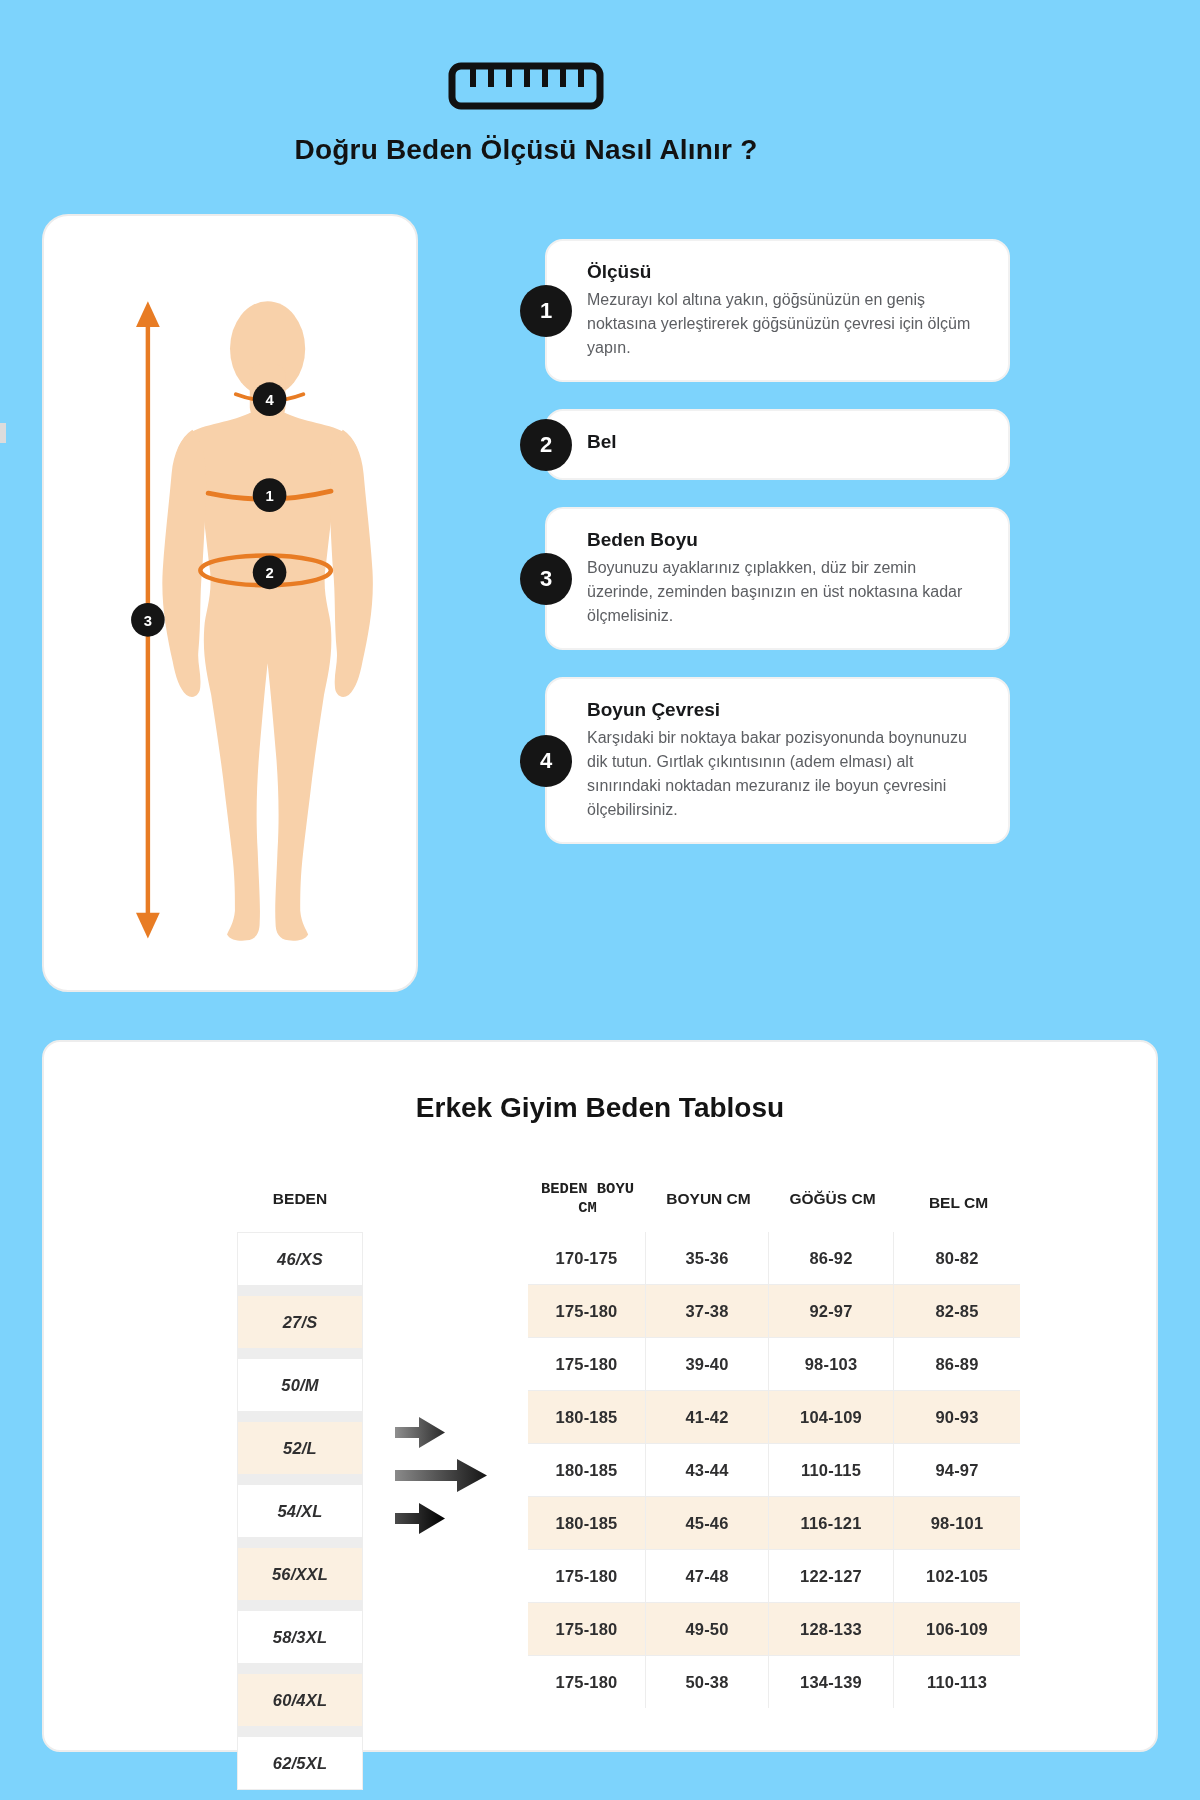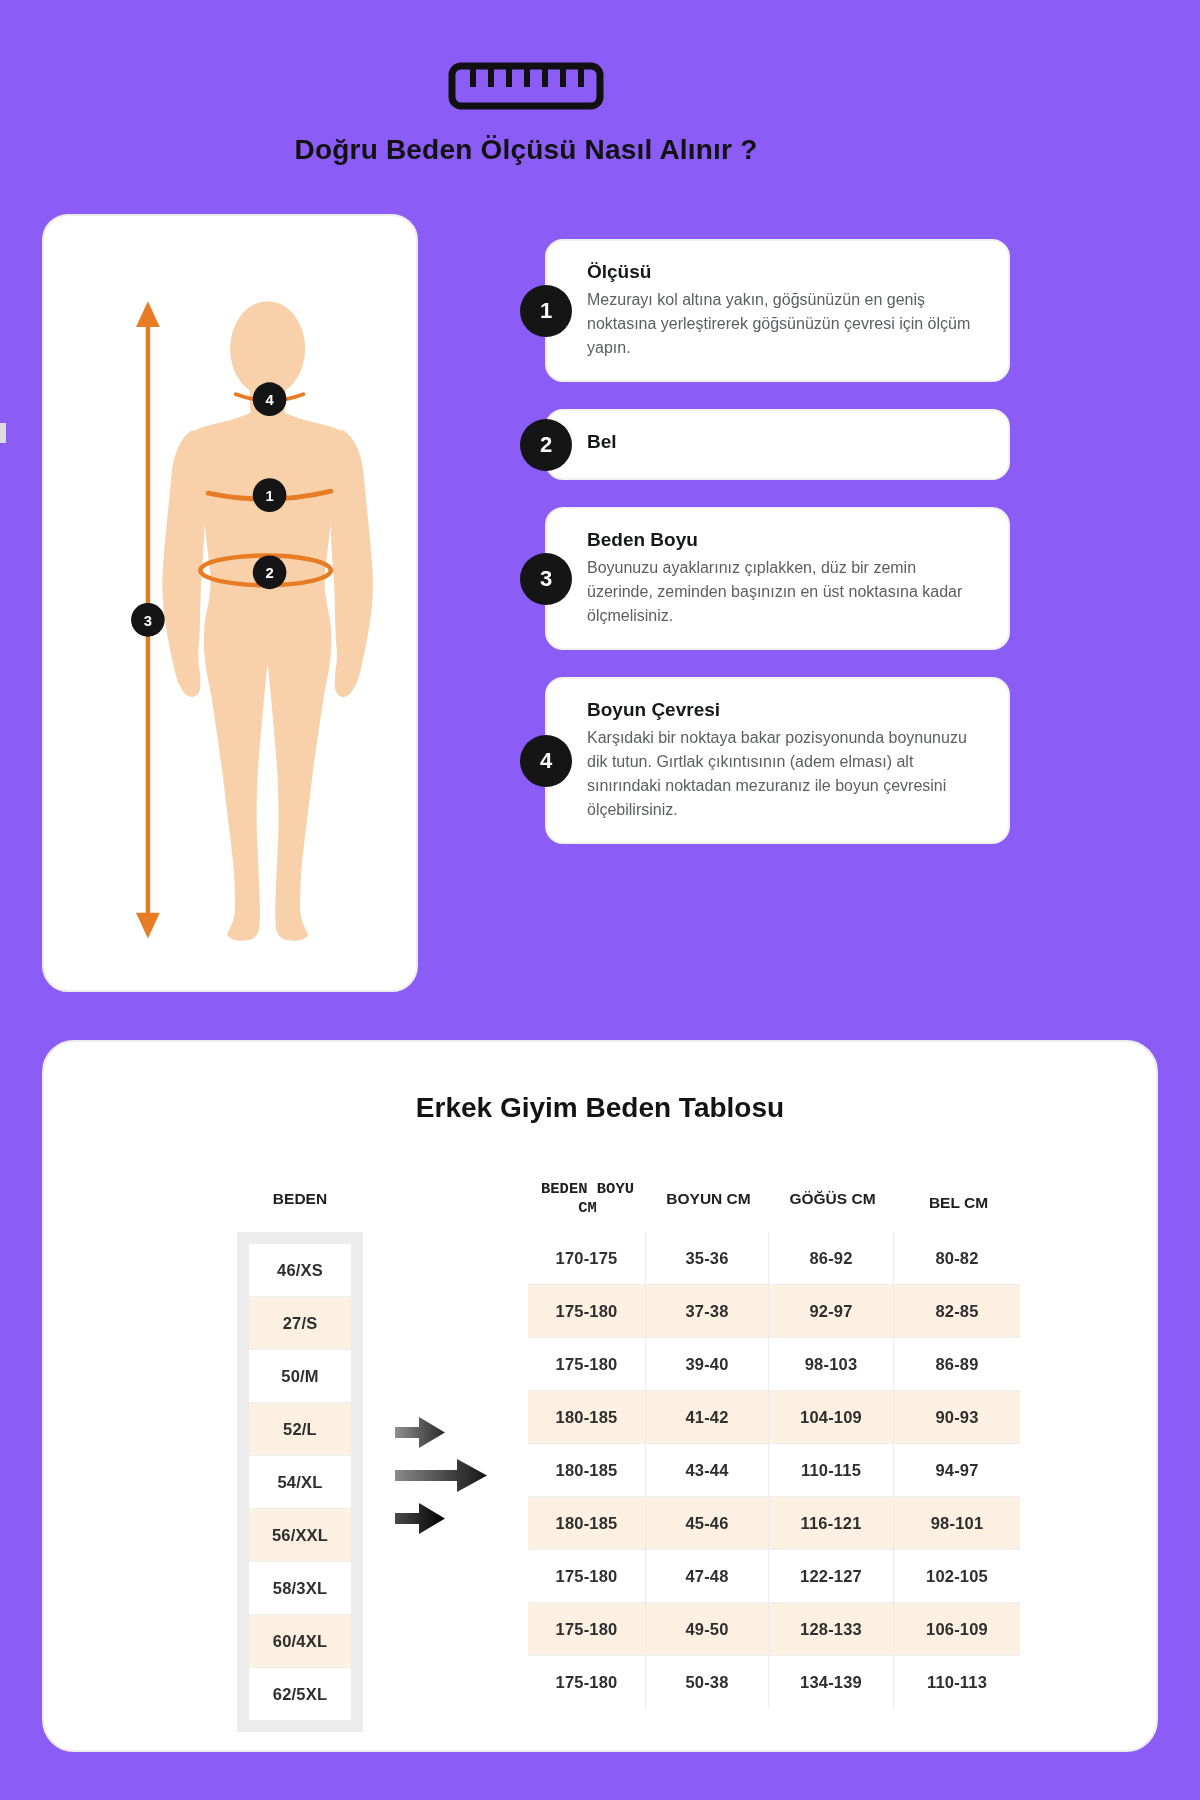--- a/index.html
+++ b/index.html
@@ -1,19 +1,19 @@
 <!DOCTYPE html>
 <html><head>
 <meta charset="utf-8">
 <style>
   * { margin:0; padding:0; box-sizing:border-box; }
   html,body { background:#fff; }
   .page {
     position:relative; width:1200px; height:1800px; overflow:hidden;
-    font-family:"Liberation Sans", sans-serif; background:#8b5cf6; color:#17181a;
+    font-family:"Liberation Sans", sans-serif; background:#7dd3fc; color:#17181a;
   }
   
   .top { width:968px; margin-left:42px; padding-top:62px; text-align:center; }
   .ruler-wrap { display:flex; justify-content:center; }
   .page-title { margin-top:24px; font-size:28px; font-weight:bold; letter-spacing:.2px; color:#121212; }
   
   .guide { display:flex; margin-left:42px; margin-top:48px; }
   .figure-panel {
     width:376px; height:778px; border:2px solid #ececec; border-radius:26px;
     background:#fff; overflow:hidden; flex:none;
@@ -29,35 +29,35 @@
     position:absolute; left:-27px; top:50%; transform:translateY(-50%);
     width:52px; height:52px; border-radius:50%; background:#151515; color:#fff;
     display:flex; align-items:center; justify-content:center;
     font-size:22px; font-weight:bold;
   }
   .step-title { font-size:19px; font-weight:bold; color:#17181a; margin-bottom:5px; }
   .step-text { font-size:16px; line-height:1.5; color:#5c5e62; }
   
   .table-panel {
     margin:48px 0 0 42px; width:1116px; height:712px;
-    border:2px solid #ededed; border-radius:32px; background:#fff; padding-top:50px;
+    border:2px solid #ededed; border-radius:18px; background:#fff; padding-top:50px;
   }
   .table-title { text-align:center; font-size:28px; font-weight:bold; color:#141414; }
   .size-table { margin:42px 0 0 193px; display:grid; grid-template-columns:126px 165px auto; }
   .hdr-row { height:66px; display:flex; align-items:center; }
   .beden-hdr { justify-content:center; width:126px; }
   .hdr { font-size:15.5px; font-weight:bold; color:#202020; text-align:center; line-height:1.25; }
   .measures-hdr .hdr-cell { display:flex; align-items:center; justify-content:center; }
   .measures-hdr .hdr-cell:nth-child(1){ width:119px;font-family:Liberation Mono, monospace; }
   .measures-hdr .hdr-cell:nth-child(2){ width:123px; }
   .measures-hdr .hdr-cell:nth-child(3){ width:125px; }
   .measures-hdr .hdr-cell:nth-child(4){ width:127px;margin-top:8px; }
   .beden-grid {
-    display:grid; grid-template-rows:repeat(9,52px); gap:1px;
-    background:#ededed; padding:12px; width:126px; height:max-content;
+    display:grid; grid-template-rows:repeat(9,52px); gap:11px;
+    background:#ededed; padding:1px; width:126px; height:max-content;font-style:italic;
   }
   .measures-grid {
     display:grid; grid-template-columns:117px 122px 124px 126px;
     grid-template-rows:repeat(9,52px); gap:1px; background:#ededed; padding:0;
     width:max-content; height:max-content;
   }
   .cell {
     display:flex; align-items:center; justify-content:center;
     background:#fff; font-size:16.5px; font-weight:600; color:#2f2f30; letter-spacing:.2px;
   }

